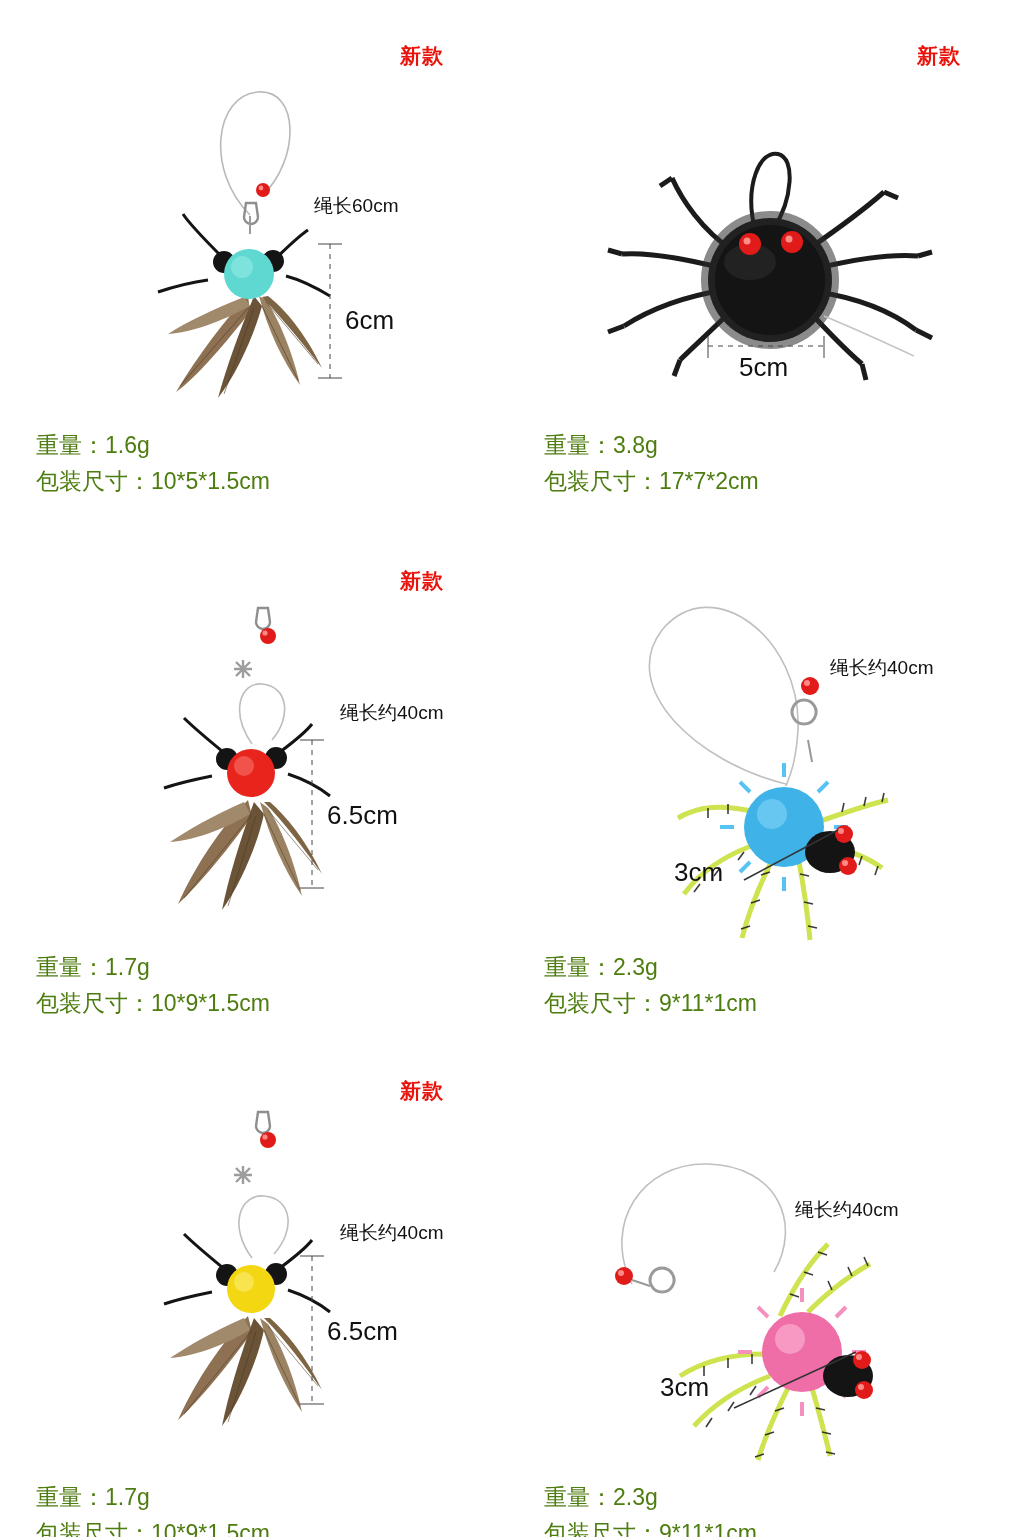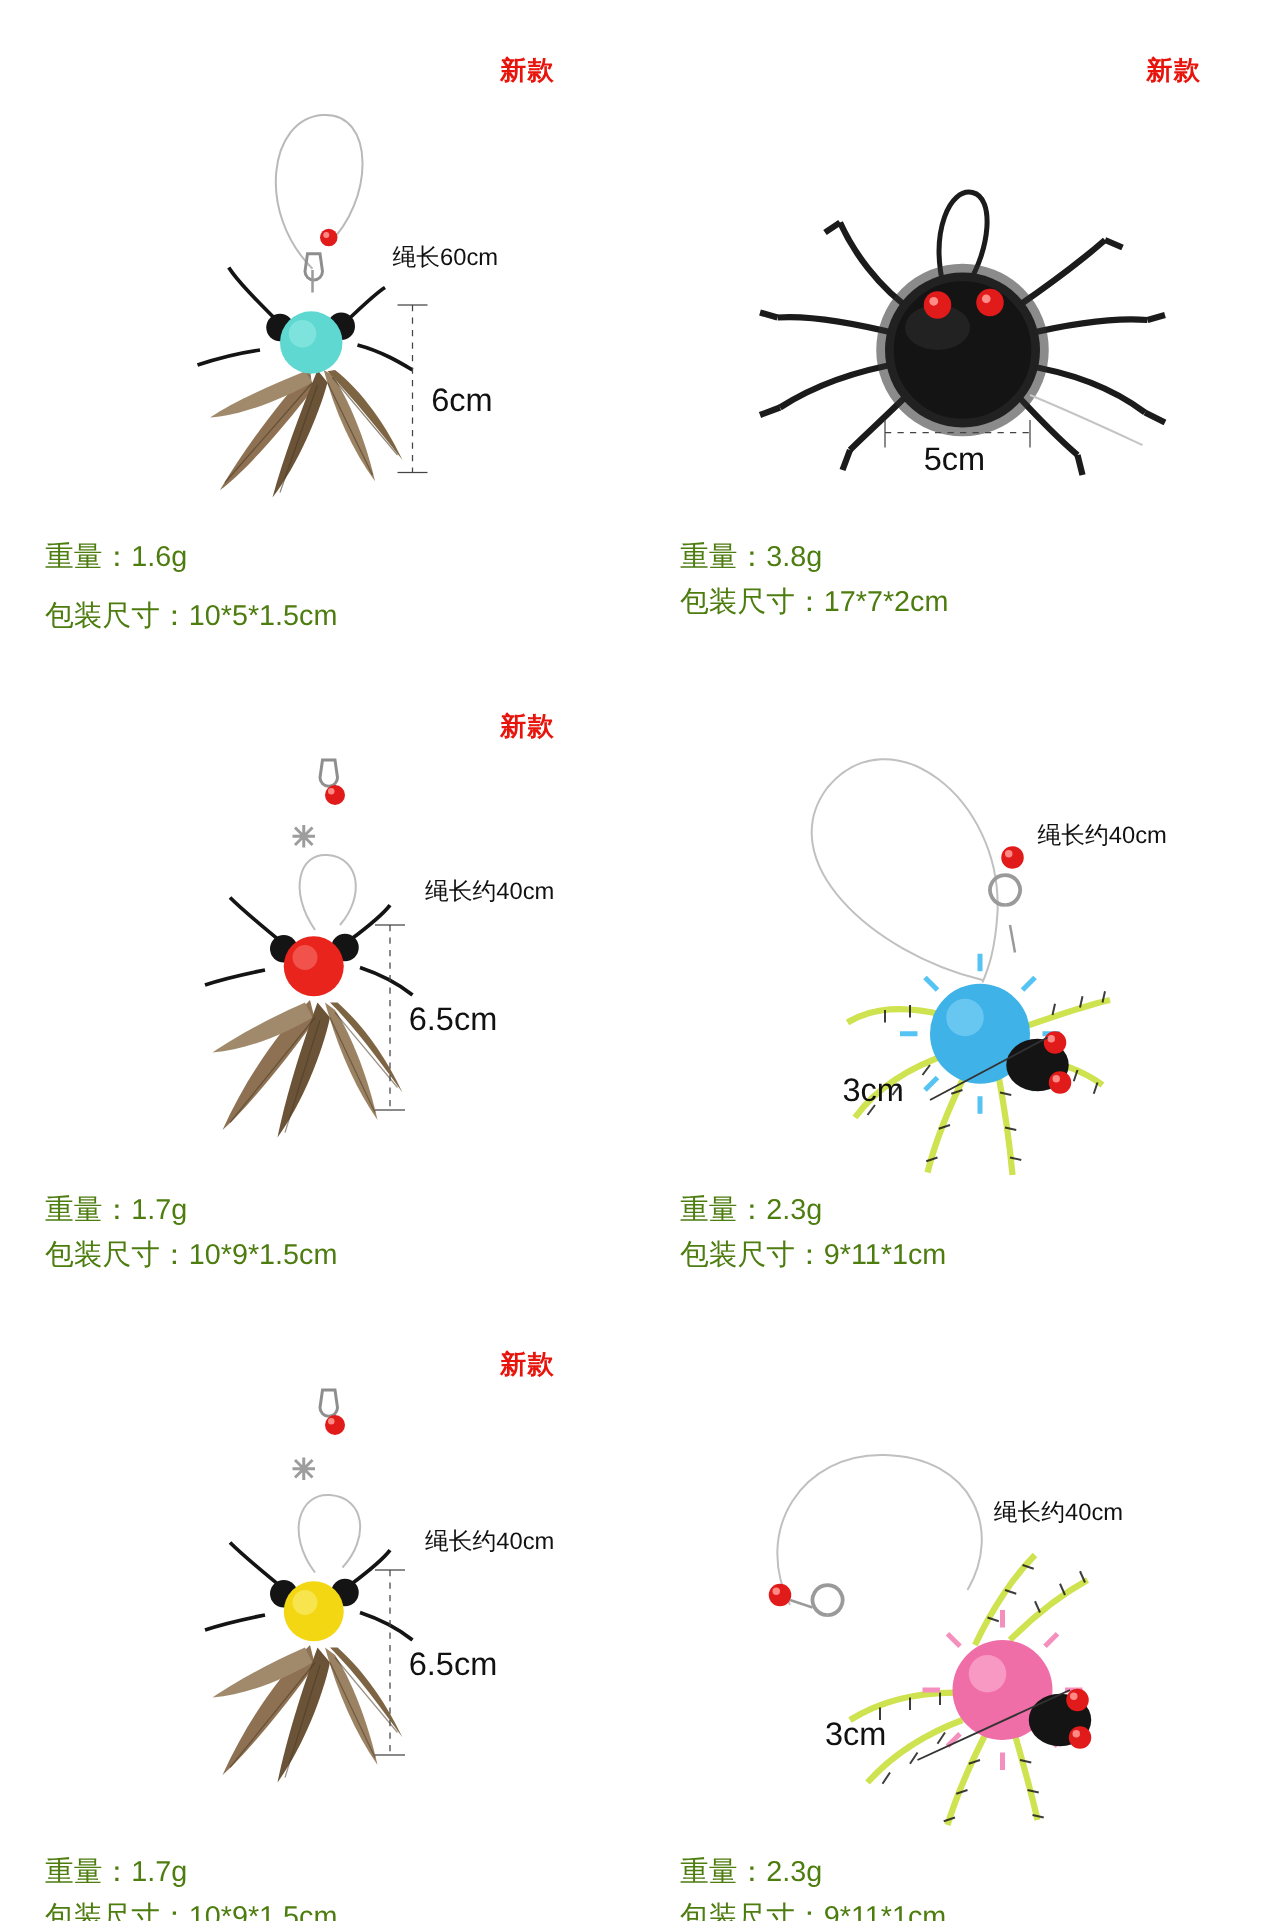--- a/index.html
+++ b/index.html
@@ -101,21 +101,21 @@
       <circle cx="242" cy="267" r="11" fill="#86e6e0" opacity="0.8"></circle>
 
       <line x1="330" y1="244" x2="330" y2="378" stroke="#444" stroke-width="1" stroke-dasharray="5,5"></line>
       <line x1="318" y1="244" x2="342" y2="244" stroke="#444" stroke-width="1"></line>
       <line x1="318" y1="378" x2="342" y2="378" stroke="#444" stroke-width="1"></line>
     </svg>
 
     <div class="rope-label" style="left:314px; top:145px;margin-top:48px;">绳长60cm</div>
     <div class="dim-label" style="left:345px; top:305px;">6cm</div>
     <div class="spec" style="left:36px; top:428px;">重量：1.6g</div>
-    <div class="spec" style="left:36px; top:475px;">包装尺寸：10*5*1.5cm</div>
+    <div class="spec" style="left:36px; top:464px;">包装尺寸：10*5*1.5cm</div>
   </div>
 
   <div class="cell" style="left:512px; top:0px;">
     <div class="new-badge" style="left:405px; top:42px;">新款</div>
 
     <svg class="art" viewBox="0 0 512 512">
 
       <path d="M243 230 C 232 185, 248 150, 266 154 C 284 158, 280 200, 262 228" fill="none" stroke="#1b1b1b" stroke-width="4"></path>
 
       <path d="M220 250 C 190 230, 170 200, 160 178" stroke="#1b1b1b" stroke-width="5" fill="none"></path>

